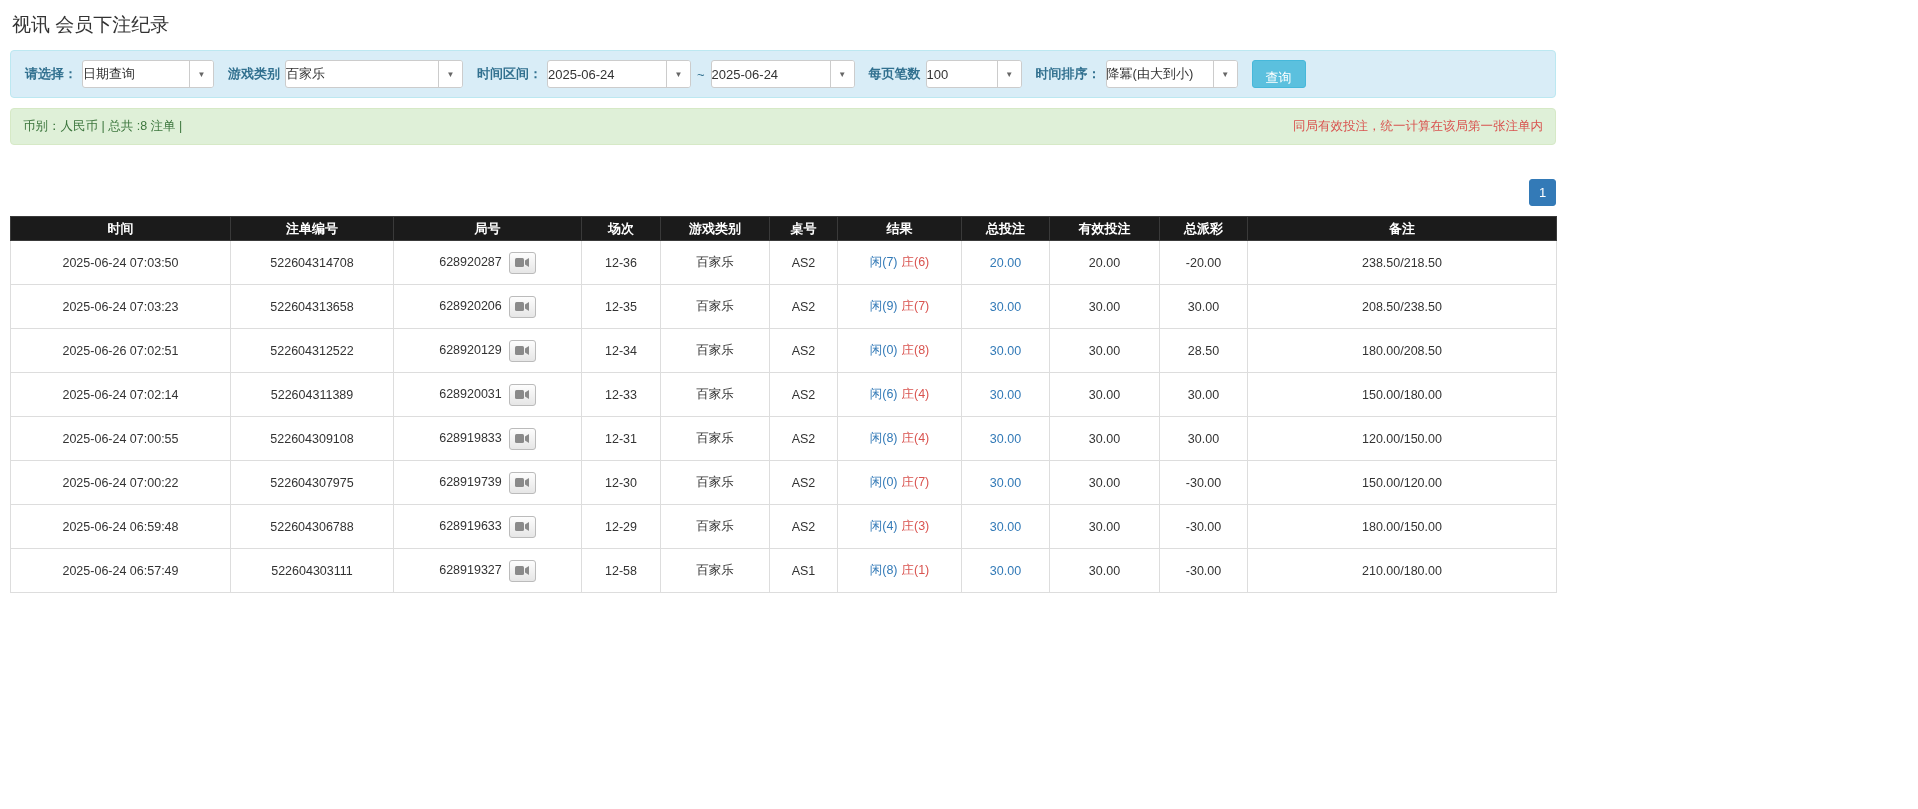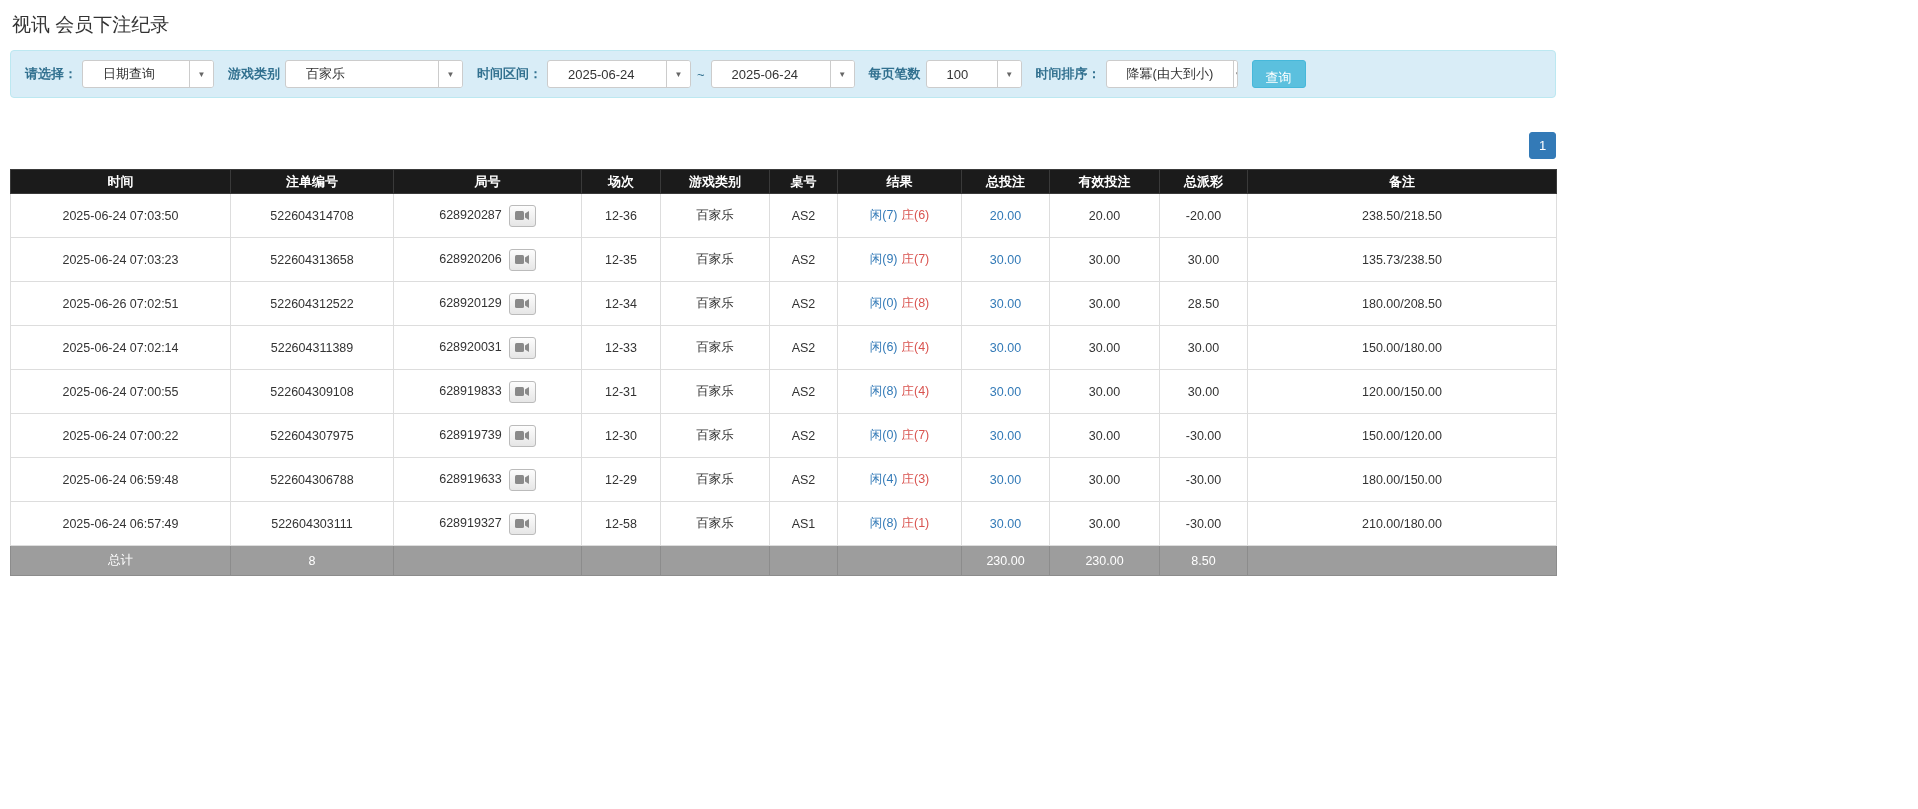--- a/index.html
+++ b/index.html
@@ -43,21 +43,21 @@
     height: 28px;
     background: #fff;
     border: 1px solid #ccc;
     border-radius: 3px;
     overflow: hidden;
     cursor: pointer;
   }
   .combo-value {
     display: flex;
     align-items: center;
-    padding: 0 20px;
+    padding: 0 0;
     font-size: 13px;
     color: #333;
     flex: 1;
     white-space: nowrap;
   }
   .combo-caret {
     width: 24px;
     display: flex;
     align-items: center;
     justify-content: center;
@@ -206,20 +206,24 @@
 
     <span class="filter-label">时间排序：</span>
     <div class="combo w-sort">
       <span class="combo-value">降冪(由大到小)</span>
       <span class="combo-caret">▼</span>
     </div>
 
     <button class="search-btn">查询</button>
   </div>
 
+  <div class="summary-bar">
+    <span class="summary-left">币别：人民币 | 总共 :8 注单 |</span>
+    <span class="summary-right">同局有效投注，统一计算在该局第一张注单内</span>
+  </div>
 
   <div class="pagination">
     <button class="page-btn">1</button>
   </div>
 
   <table class="records">
     <colgroup>
       <col style="width:220px">
         <col style="width:163px">
         <col style="width:188px">
@@ -288,21 +292,21 @@
     <td>百家乐</td>
     <td>AS2</td>
     <td>
       <span class="res-player">闲(9)</span><span class="res-banker">庄(7)</span>
     </td>
     <td>
       <span class="link">30.00</span>
     </td>
     <td>30.00</td>
     <td>30.00</td>
-    <td>135.73/238.50</td>
+    <td>208.50/238.50</td>
   </tr>
 
   <tr>
     <td>2025-06-26 07:02:51</td>
     <td>522604312522</td>
     <td>
       <span>628920129</span><span class="replay-btn">
               <svg width="14" height="11" viewBox="0 0 14 11">
                 <rect x="0" y="1" width="9" height="9" rx="1.5" fill="#8a8a8a"></rect>
                 <path d="M10 3.5 L14 1 L14 10 L10 7.5 Z" fill="#8a8a8a"></path>
@@ -442,29 +446,16 @@
     </td>
     <td>
       <span class="link">30.00</span>
     </td>
     <td>30.00</td>
     <td class="neg">-30.00</td>
     <td>210.00/180.00</td>
   </tr>
 </tbody>
     <tfoot>
-      <tr>
-        <td>总计</td>
-        <td>8</td>
-        <td></td>
-        <td></td>
-        <td></td>
-        <td></td>
-        <td></td>
-        <td>230.00</td>
-        <td>230.00</td>
-        <td>8.50</td>
-        <td></td>
-      </tr>
     </tfoot>
   </table>
 
 </div>
 
 </body></html>

